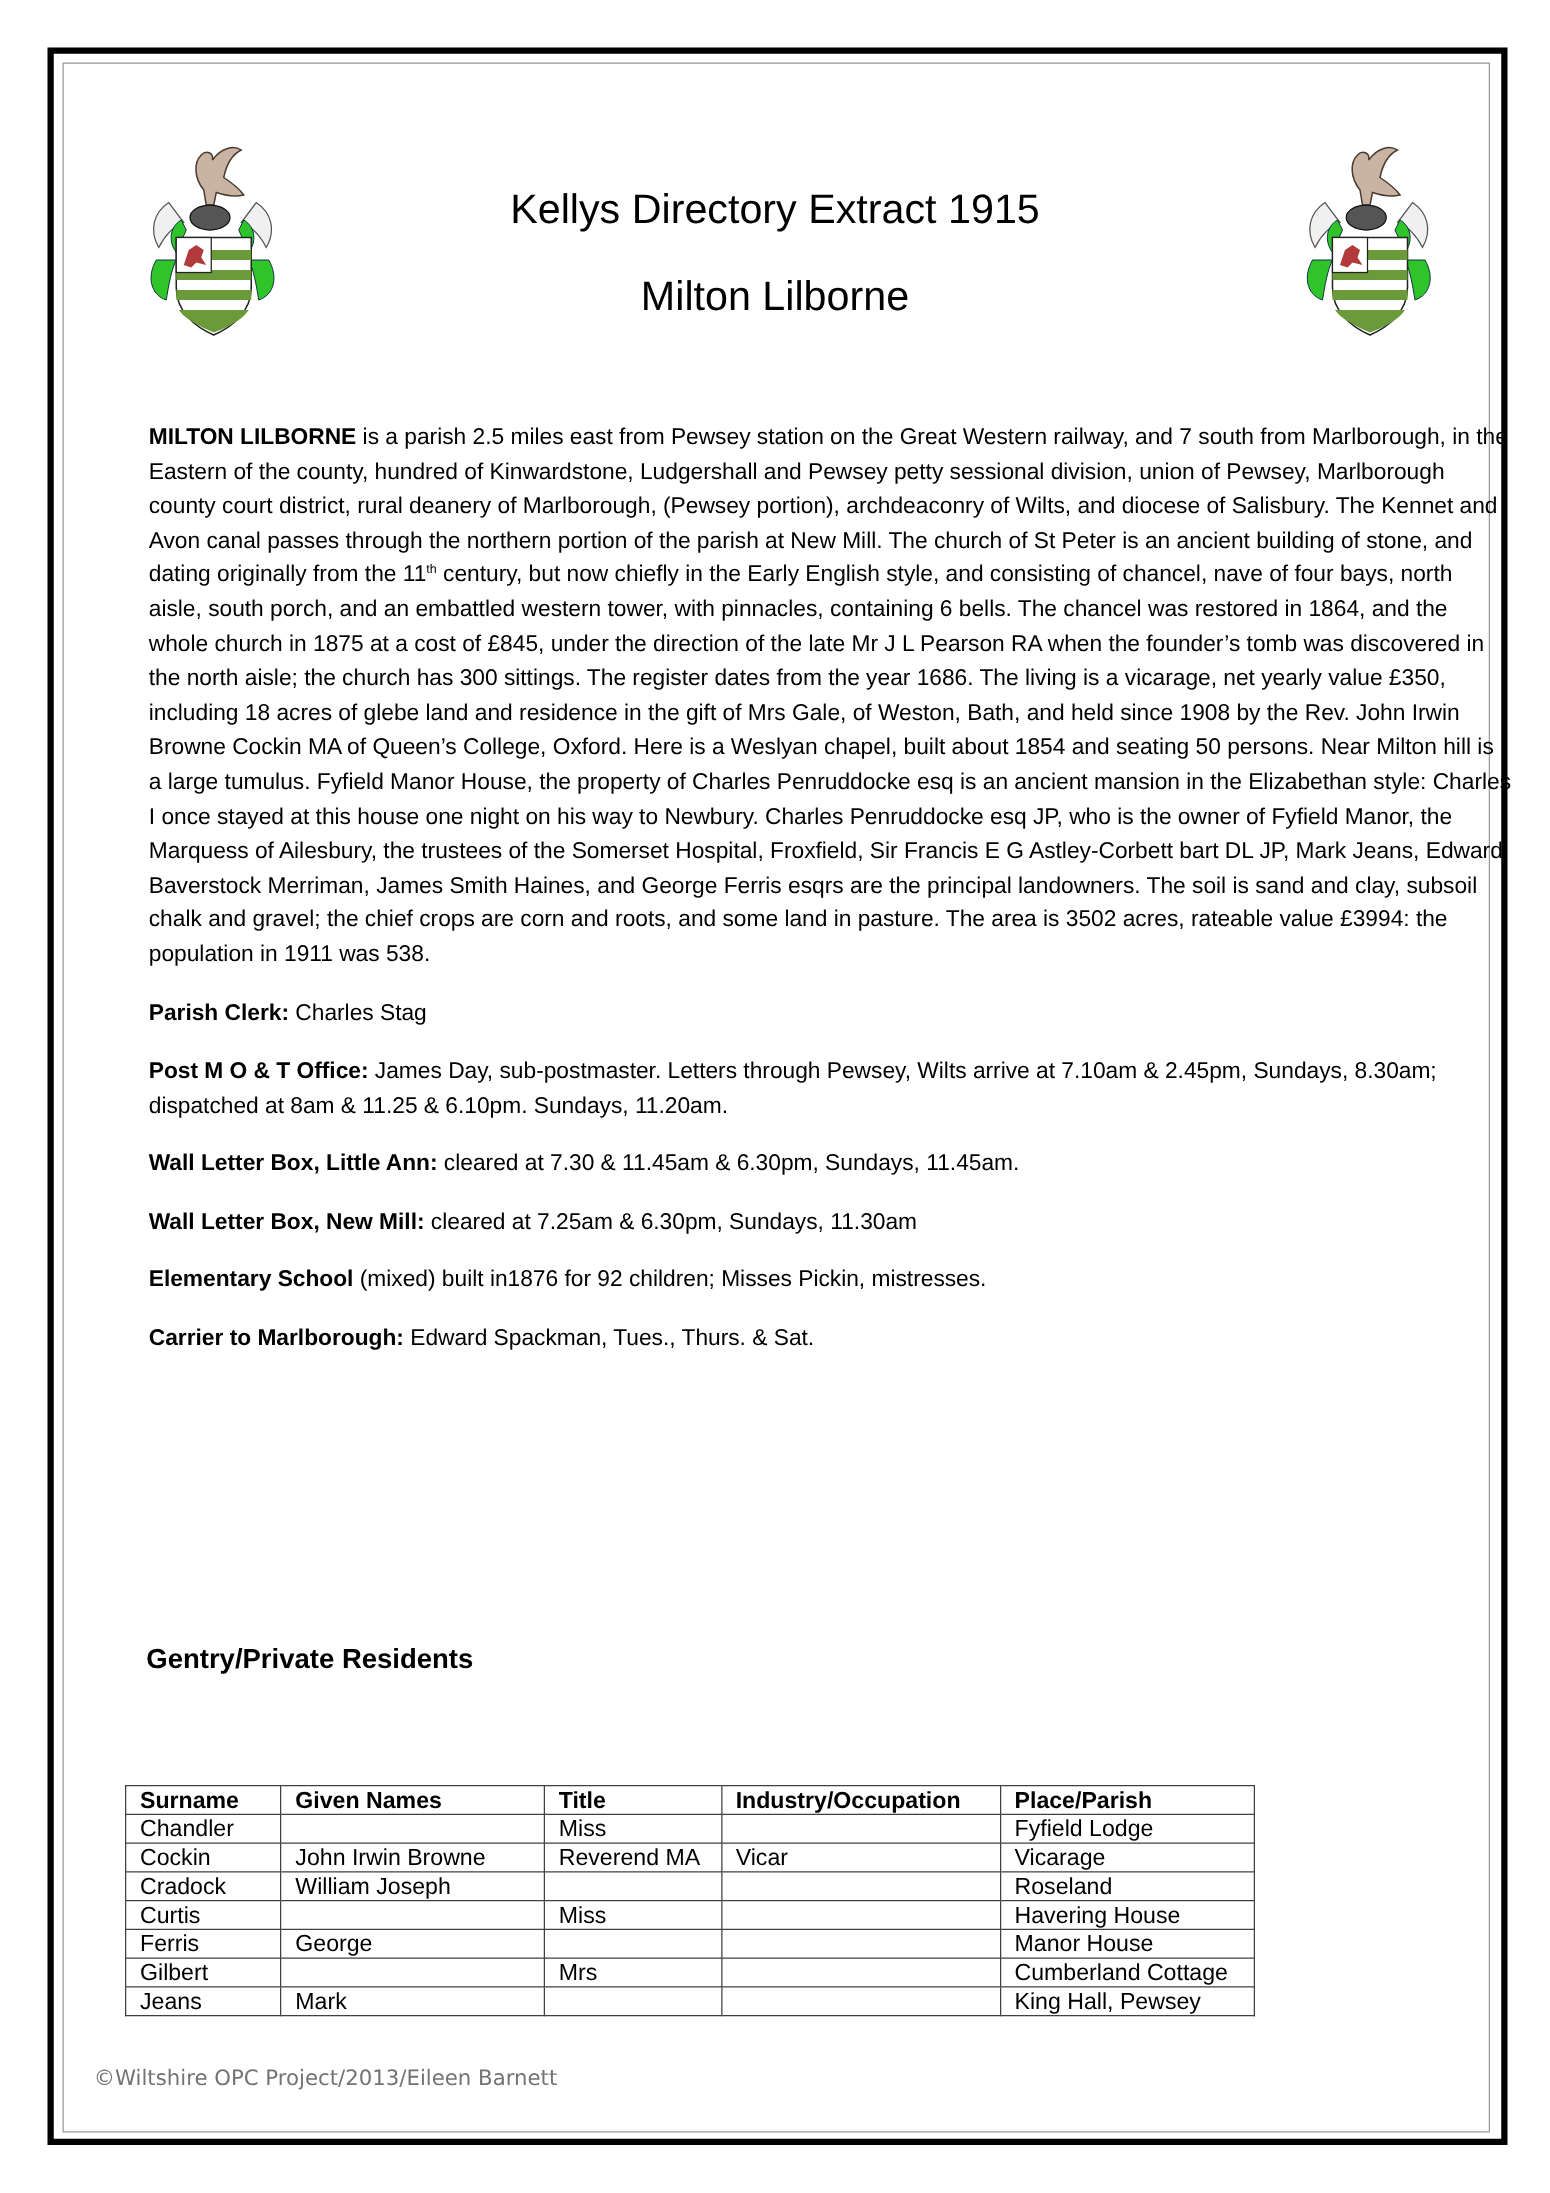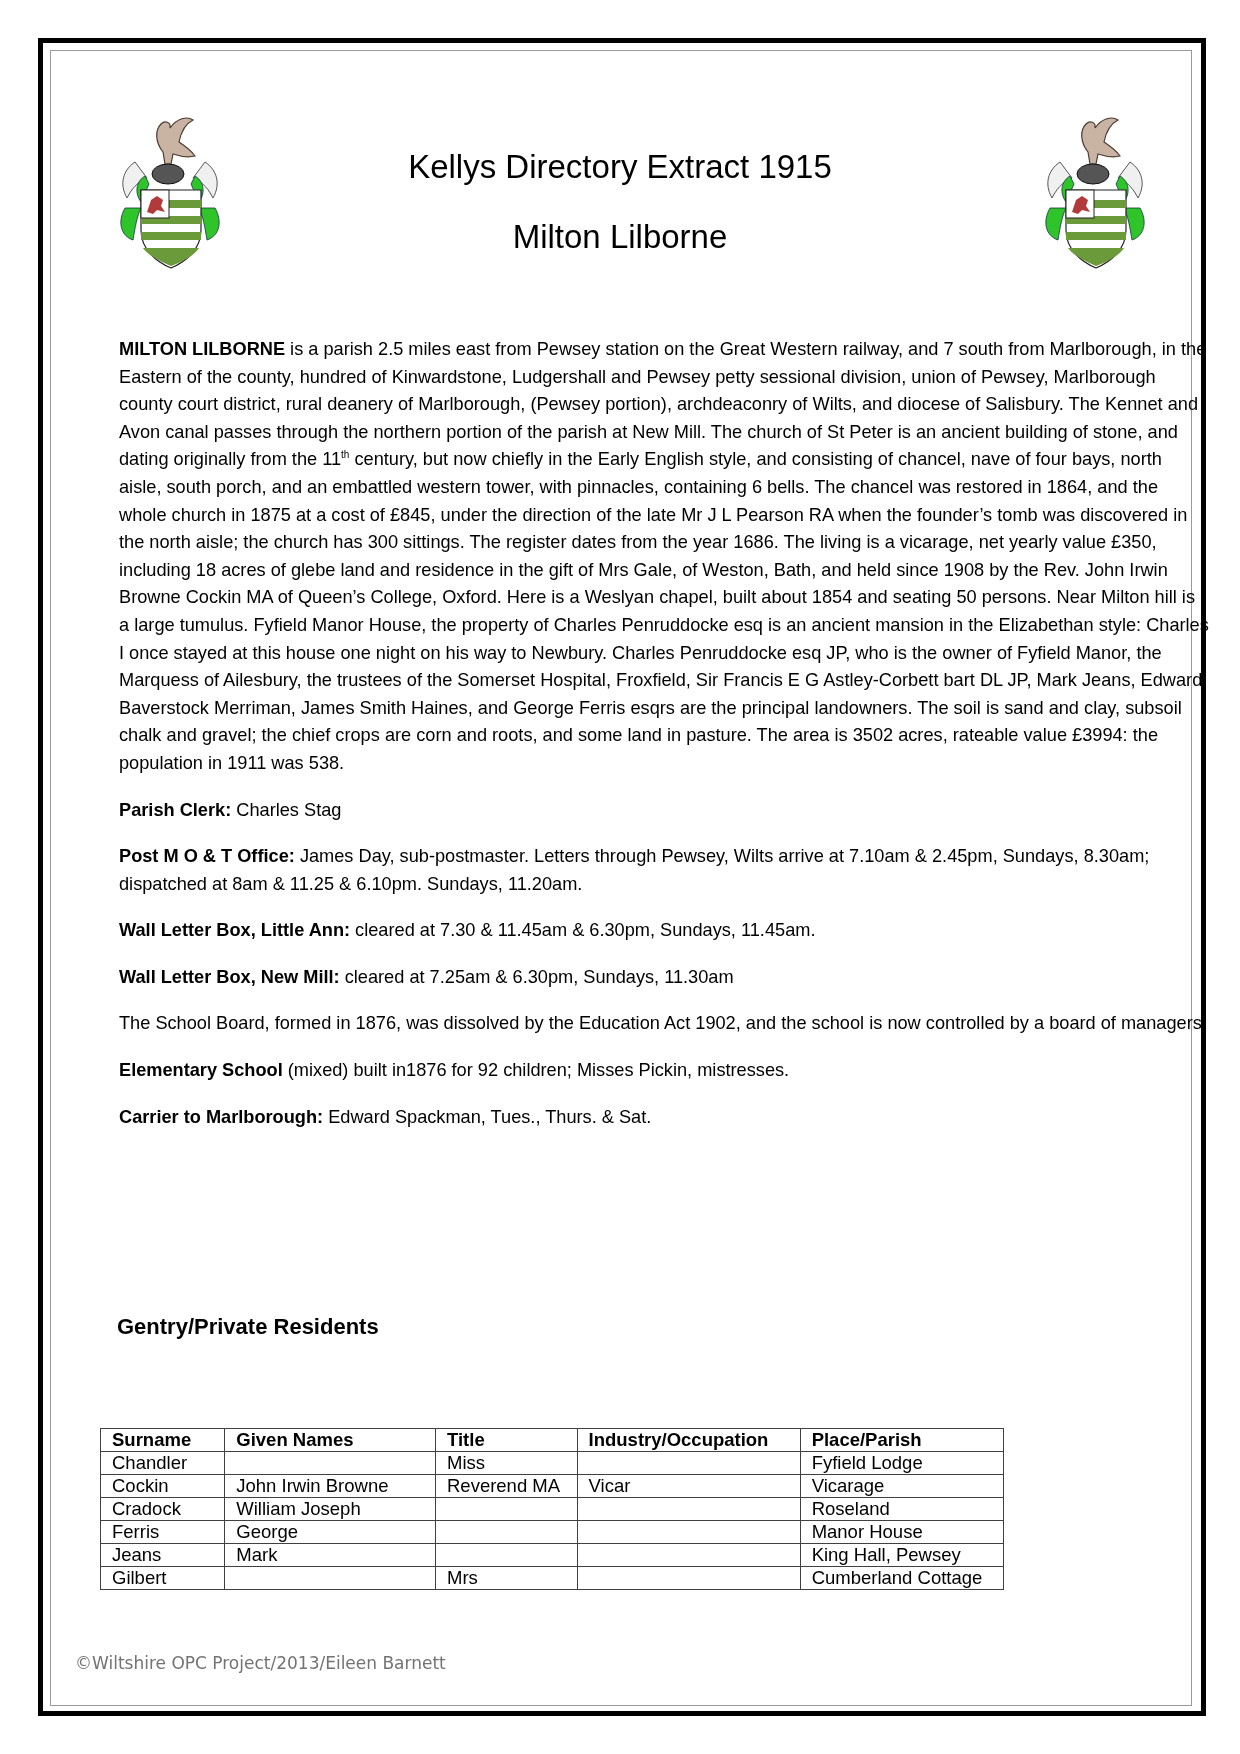--- a/index.html
+++ b/index.html
@@ -75,21 +75,20 @@
 
 <div class="body-text" style="top:336px;">
   <p><b>MILTON LILBORNE</b><span> is a parish 2.5 miles east from Pewsey station on the Great Western railway, and 7 south from Marlborough, in the Eastern of the county, hundred of Kinwardstone, Ludgershall and Pewsey petty sessional division, union of Pewsey, Marlborough county court district, rural deanery of Marlborough, (Pewsey portion), archdeaconry of Wilts, and diocese of Salisbury. The Kennet and Avon canal passes through the northern portion of the parish at New Mill. The church of St Peter is an ancient building of stone, and dating originally from the 11</span><sup>th</sup><span> century, but now chiefly in the Early English style, and consisting of chancel, nave of four bays, north aisle, south porch, and an embattled western tower, with pinnacles, containing 6 bells. The chancel was restored in 1864, and the whole church in 1875 at a cost of £845, under the direction of the late Mr J L Pearson RA when the founder’s tomb was discovered in the north aisle; the church has 300 sittings. The register dates from the year 1686. The living is a vicarage, net yearly value £350, including 18 acres of glebe land and residence in the gift of Mrs Gale, of Weston, Bath, and held since 1908 by the Rev. John Irwin Browne Cockin MA of Queen’s College, Oxford. Here is a Weslyan chapel, built about 1854 and seating 50 persons. Near Milton hill is a large tumulus. Fyfield Manor House, the property of Charles Penruddocke esq is an ancient mansion in the Elizabethan style: Charles I once stayed at this house one night on his way to Newbury. Charles Penruddocke esq JP, who is the owner of Fyfield Manor, the Marquess of Ailesbury, the trustees of the Somerset Hospital, Froxfield, Sir Francis E G Astley-Corbett bart DL JP, Mark Jeans, Edward Baverstock Merriman, James Smith Haines, and George Ferris esqrs are the principal landowners. The soil is sand and clay, subsoil chalk and gravel; the chief crops are corn and roots, and some land in pasture. The area is 3502 acres, rateable value £3994: the population in 1911 was 538.</span></p>
 
 
   <p><b>Parish Clerk:</b><span> Charles Stag</span></p>
   <p><b>Post M O &amp; T Office:</b><span> James Day, sub-postmaster. Letters through Pewsey, Wilts arrive at 7.10am &amp; 2.45pm, Sundays, 8.30am; dispatched at 8am &amp; 11.25 &amp; 6.10pm. Sundays, 11.20am.</span></p>
   <p><b>Wall Letter Box, Little Ann:</b><span> cleared at 7.30 &amp; 11.45am &amp; 6.30pm, Sundays, 11.45am.</span></p>
   <p><b>Wall Letter Box, New Mill:</b><span> cleared at 7.25am &amp; 6.30pm, Sundays, 11.30am</span></p>
 
-  <p>The School Board, formed in 1876, was dissolved by the Education Act 1902, and the school is now controlled by a board of managers.</p>
   <p><b>Elementary School</b><span> (mixed) built in1876 for 92 children; Misses Pickin, mistresses.</span></p>
   <p><b>Carrier to Marlborough:</b><span> Edward Spackman, Tues., Thurs. &amp; Sat.</span></p>
 </div>
 
 <div class="section-heading">Gentry/Private Residents</div>
 
 <table class="residents">
   <colgroup>
     <col style="width:138px">
       <col style="width:267px">
@@ -122,36 +121,43 @@
       <td>Vicarage</td>
     </tr>
     <tr>
       <td>Cradock</td>
       <td>William Joseph</td>
       <td></td>
       <td></td>
       <td>Roseland</td>
     </tr>
     <tr>
+      <td>Curtis</td>
+      <td></td>
+      <td>Miss</td>
+      <td></td>
+      <td>Havering House</td>
+    </tr>
+    <tr>
       <td>Ferris</td>
       <td>George</td>
       <td></td>
       <td></td>
       <td>Manor House</td>
+    </tr>
+    <tr>
+      <td>Gilbert</td>
+      <td></td>
+      <td>Mrs</td>
+      <td></td>
+      <td>Cumberland Cottage</td>
     </tr>
     <tr>
       <td>Jeans</td>
       <td>Mark</td>
       <td></td>
       <td></td>
       <td>King Hall, Pewsey</td>
     </tr>
-    <tr>
-      <td>Gilbert</td>
-      <td></td>
-      <td>Mrs</td>
-      <td></td>
-      <td>Cumberland Cottage</td>
-    </tr>
   </tbody>
 </table>
 
 <div class="footer">©Wiltshire OPC Project/2013/Eileen Barnett</div>
 
 </body></html>

